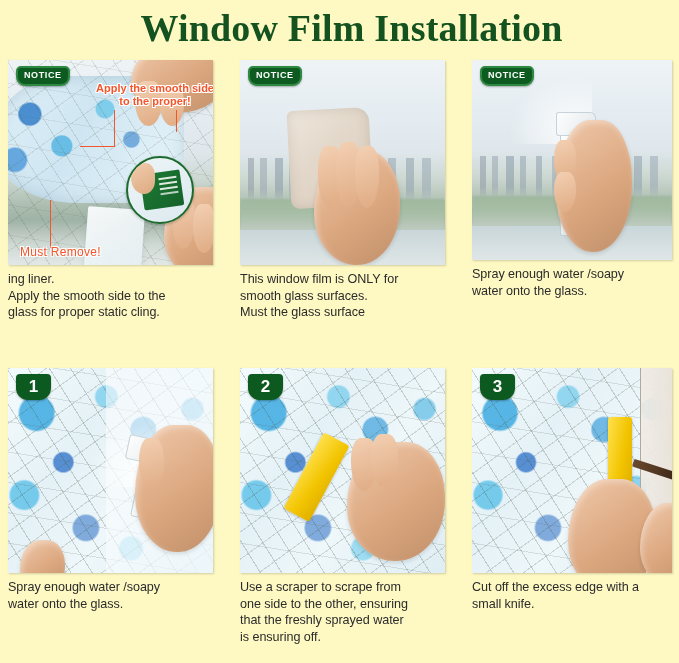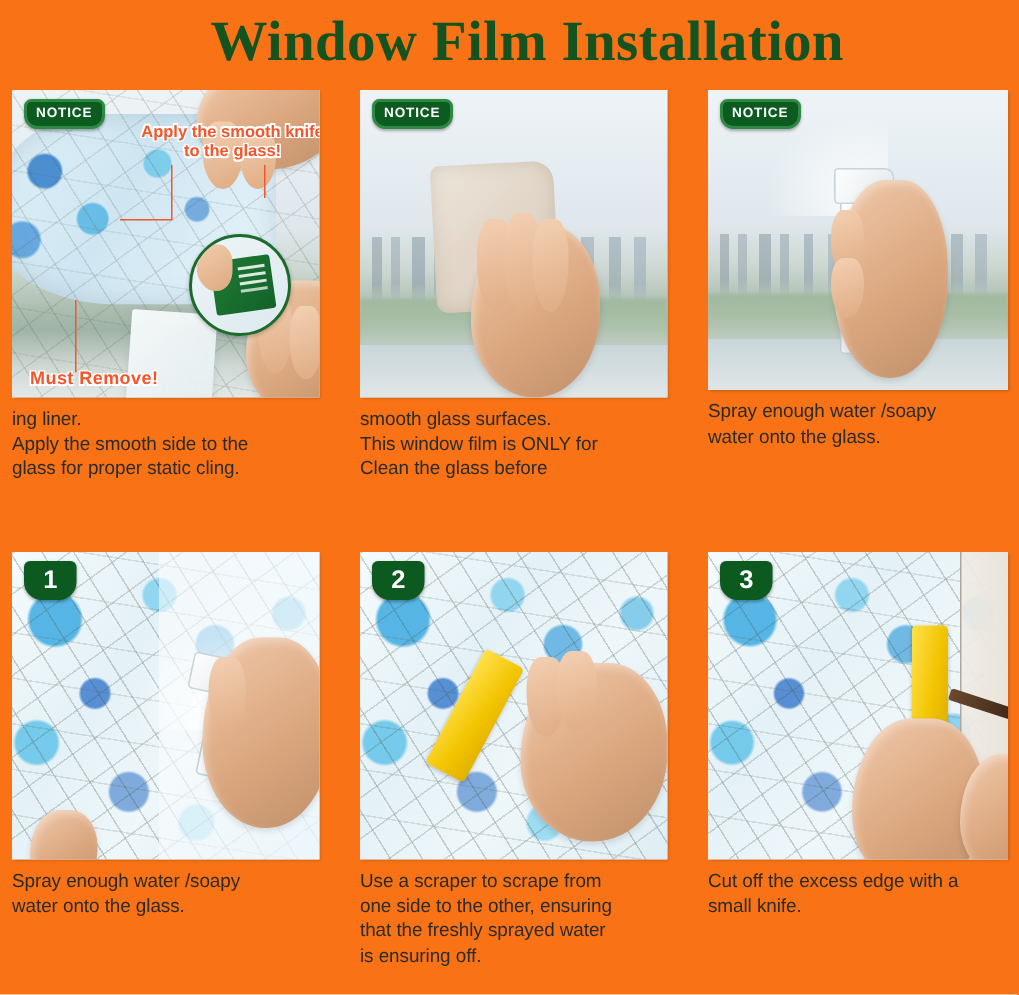--- a/index.html
+++ b/index.html
@@ -2,21 +2,21 @@
 <html><head>
 <meta charset="utf-8">
 <style>
   * { box-sizing: border-box; margin: 0; padding: 0; }
   html, body {
     width: 679px; height: 663px;
     background: #ffffff;
     font-family: "Liberation Sans", sans-serif;
     overflow: hidden;
   }
-  .page { position: relative; width: 679px; height: 663px; background: #f97316; padding-left: 24px; }
+  .page { position: relative; width: 679px; height: 663px; background: #fef9c3; padding-left: 24px; }
 
   
   .title {
     width: 100%;
     text-align: center;
     font-family: "Liberation Serif", serif;
     font-weight: bold;
     font-size: 38px;
     color: #14521f;
     letter-spacing: .2px;
@@ -186,21 +186,21 @@
     background: #f4552a;
   }
   .leader-h {
     position: absolute;
     height: 1px;
     background: #f4552a;
   }
   .callout-bottom {
     position: absolute; left: 12px; bottom: 6px;
     color: #f4552a;
-    font-weight: bold;
+    font-weight: normal;
     font-size: 12px;
     letter-spacing: .3px;
     text-shadow:
       -1px -1px 0 #fff, 1px -1px 0 #fff, -1px 1px 0 #fff, 1px 1px 0 #fff;
   }
   .inset-circle {
     position: absolute; left: 118px; top: 96px;
     width: 68px; height: 68px;
     border-radius: 50%;
     border: 2px solid #1d6b2c;
@@ -301,21 +301,21 @@
 
         <div class="hand" style="left:76%;top:62%;width:36%;height:44%;"></div>
         <div class="finger" style="left:80%;top:66%;width:11%;height:26%;"></div>
         <div class="finger" style="left:90%;top:70%;width:11%;height:24%;"></div>
 
         <div class="inset-circle">
           <div class="inset-card"></div>
           <div class="inset-hand"></div>
         </div>
 
-        <div class="callout-top">Apply the smooth knife to the glass!</div>
+        <div class="callout-top">Apply the smooth side to the proper!</div>
         <div class="leader-v" style="left:106px;top:50px;height:36px;"></div>
         <div class="leader-h" style="left:72px;top:86px;width:35px;"></div>
         <div class="leader-v" style="left:168px;top:50px;height:22px;"></div>
 
         <div class="leader-v" style="left:42px;top:140px;height:48px;"></div>
         <div class="callout-bottom">Must Remove!</div>
 
         <div class="badge-notice">NOTICE</div>
       </div>
       <div class="caption">
@@ -334,23 +334,23 @@
 
         <div class="cloth" style="left:24%;top:24%;width:40%;height:48%;transform:rotate(-3deg);"></div>
         <div class="hand" style="left:36%;top:44%;width:42%;height:56%;"></div>
         <div class="finger" style="left:38%;top:42%;width:12%;height:30%;"></div>
         <div class="finger" style="left:47%;top:40%;width:12%;height:32%;"></div>
         <div class="finger" style="left:56%;top:42%;width:12%;height:30%;"></div>
 
         <div class="badge-notice">NOTICE</div>
       </div>
       <div class="caption">
+        <p>This window film is ONLY for</p>
         <p>smooth glass surfaces.</p>
-        <p>This window film is ONLY for</p>
-        <p>Clean the glass before</p>
+        <p>Must the glass surface</p>
       </div>
     </div>
 
     <div class="cell">
       <div class="photo p3">
         <div class="sky"></div>
         <div class="skyline"></div>
         <div class="greenband"></div>
         <div class="river"></div>
 

